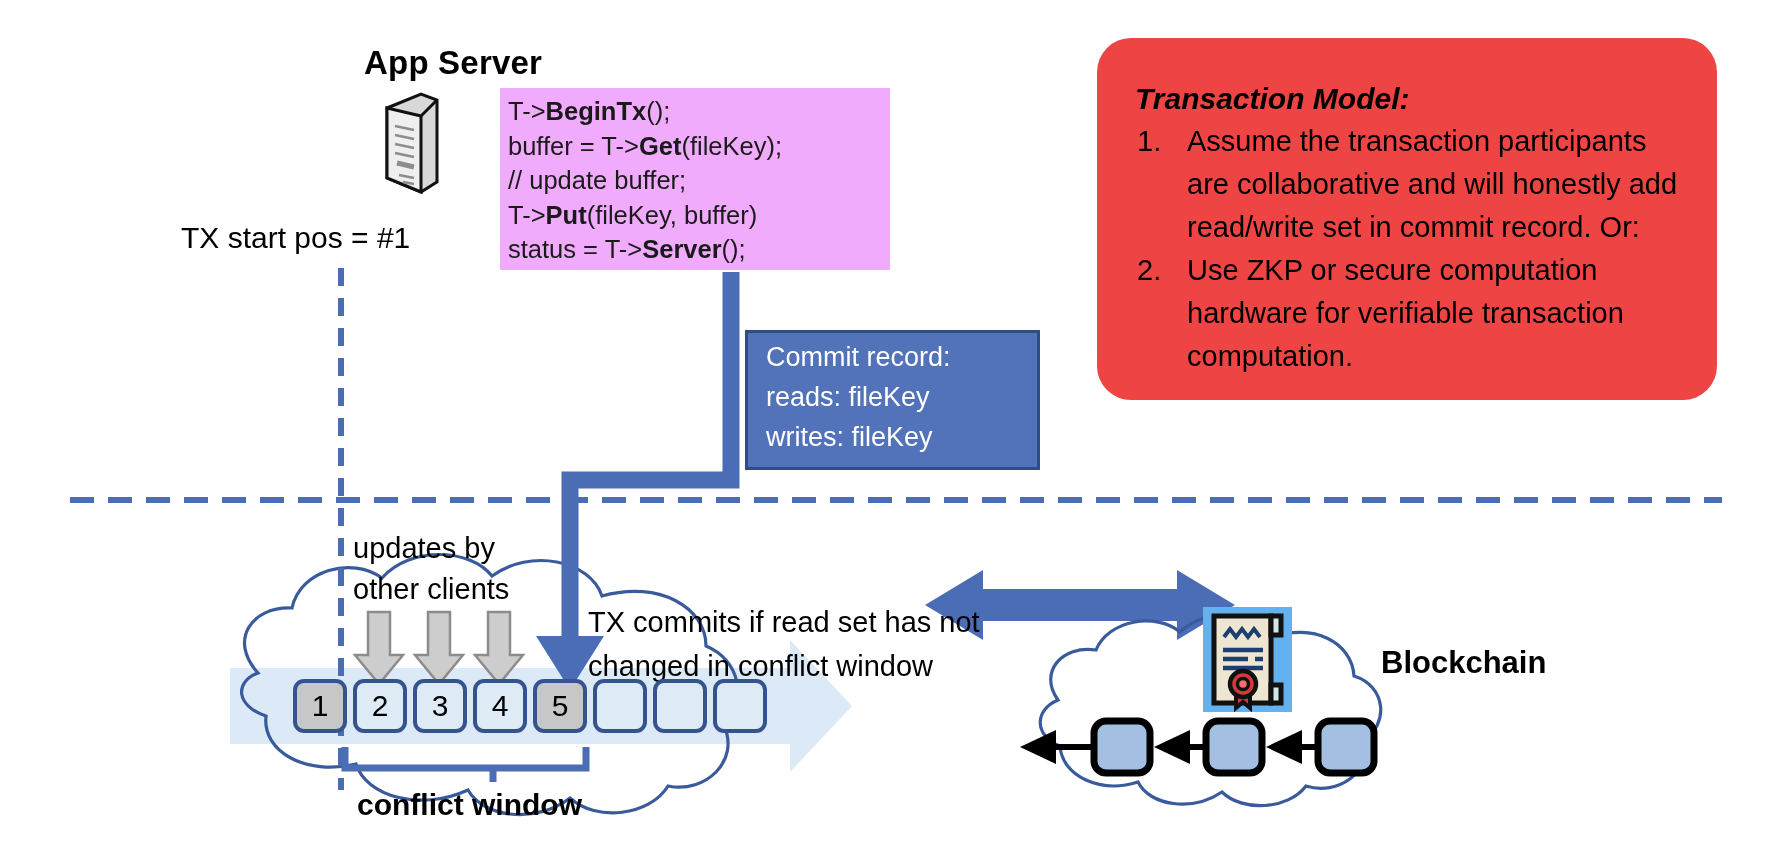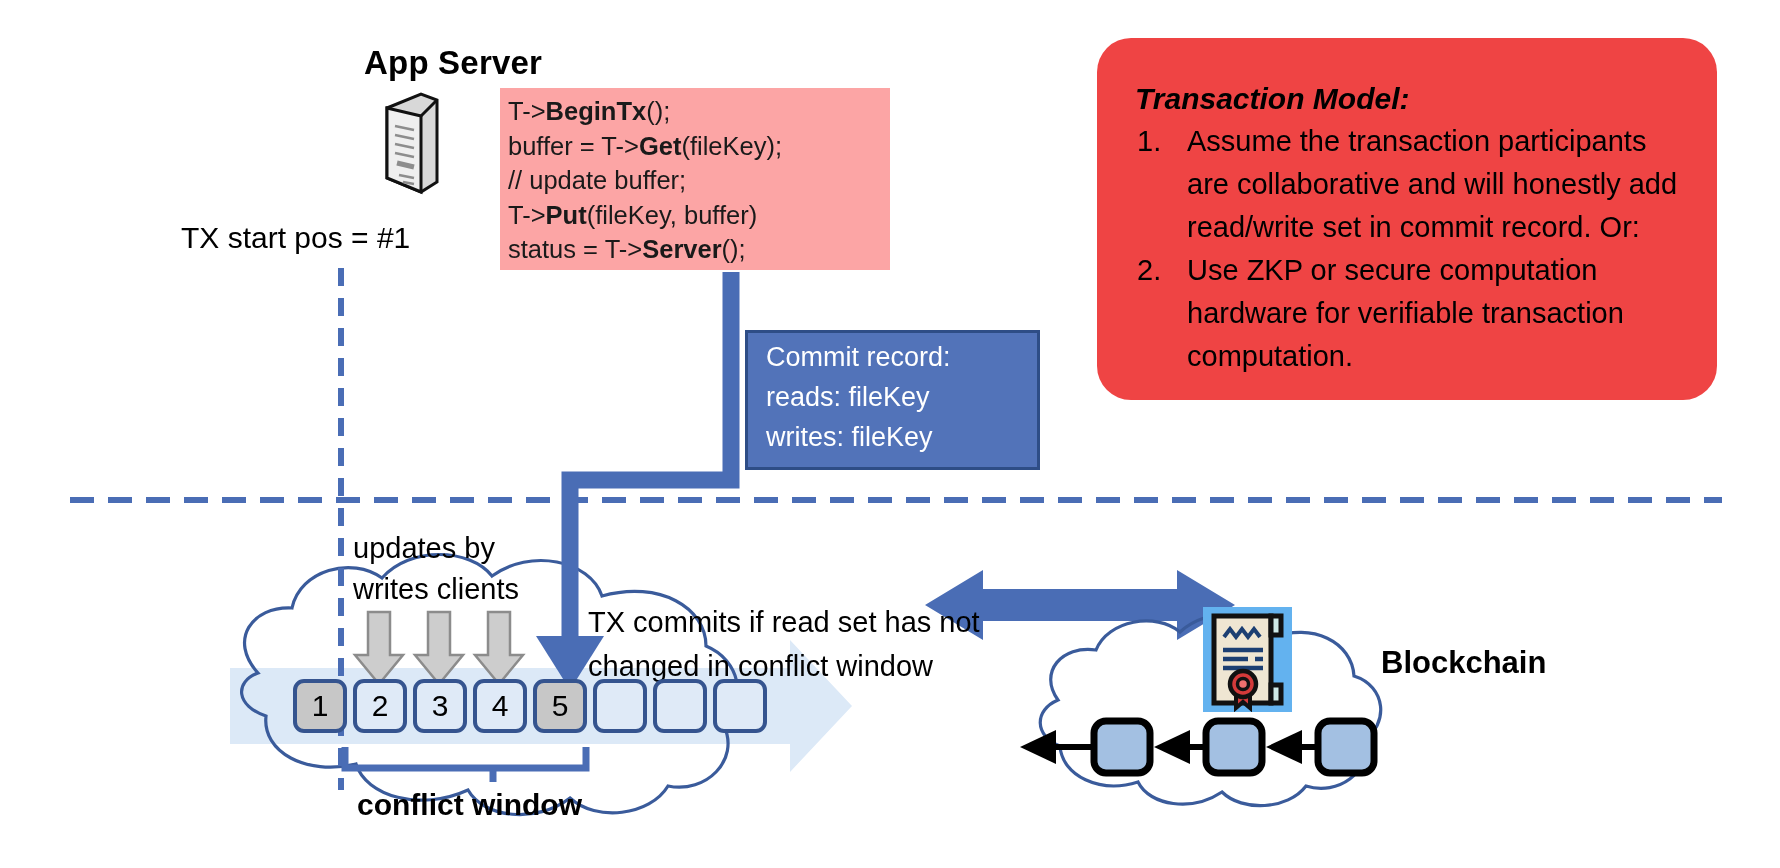--- a/index.html
+++ b/index.html
@@ -15,21 +15,21 @@
   
   #app-server-title{
     position:absolute;left:364px;top:44px;
     font-size:33px;font-weight:bold;letter-spacing:.2px;
   }
   #server-icon{position:absolute;left:381px;top:90px;width:62px;height:106px;}
 
   
   #code-block{
     position:absolute;left:500px;top:88px;width:390px;height:182px;
-    background:#fca5a5;
+    background:#f0abfc;
     padding:6px 17px 0 8px;box-sizing:border-box;
   }
   #code-block .ln{
     font-size:25.5px;line-height:34.5px;white-space:pre;color:#1a1a1a;
     font-family:"Liberation Sans", sans-serif;
   }
   #code-block .ln b{font-weight:bold;}
 
   
   #tx-start-pos{
@@ -206,21 +206,21 @@
       </li>
       <li>
         <span class="num">2.</span>
         <span>Use ZKP or secure computation hardware for verifiable transaction computation.</span>
       </li>
     </ul>
   </div>
 
   <div id="updates-label">
       <div>updates by</div>
-      <div>writes clients</div>
+      <div>other clients</div>
     </div>
   <div id="tx-commits-label">
       <div>TX commits if read set has not</div>
       <div>changed in conflict window</div>
     </div>
   <div id="conflict-window-label">conflict window</div>
   <div id="blockchain-label">Blockchain</div>
 
   <div class="ledger-cell filled" style="left:293px">1</div>
   <div class="ledger-cell" style="left:353px">2</div>

